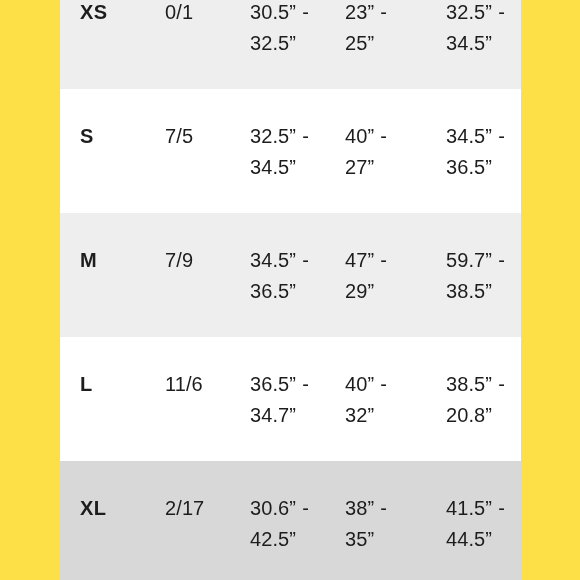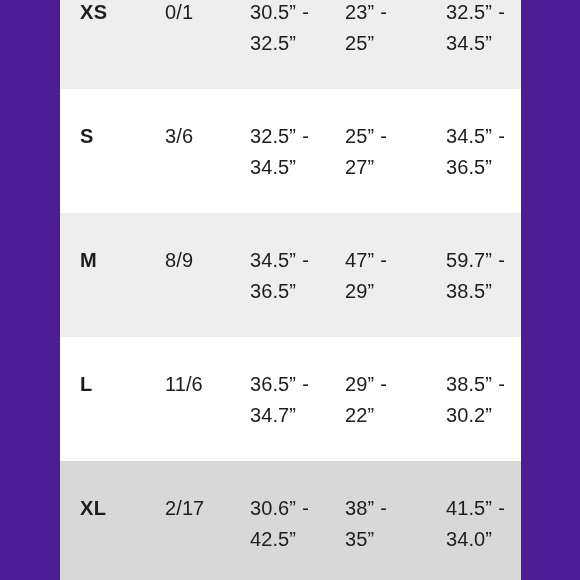--- a/index.html
+++ b/index.html
@@ -18,21 +18,21 @@
   }
 
   
   #size-chart-viewport {
     position: absolute;
     left: 0;
     top: 0;
     width: 580px;
     height: 580px;
     overflow: hidden;
-    background: #4c1d95;
+    background: #fde047;
   }
 
   #size-chart-table {
     position: absolute;
     left: 60px;
     top: -35px;          
     width: 461px;
     border-collapse: collapse;
     table-layout: fixed;
   }
@@ -116,48 +116,48 @@
           </td>
         </tr>
         <tr class="row-plain">
           <td class="col-size">
             <div class="cell-inner">
               <span class="size-label measure">S</span>
             </div>
           </td>
           <td class="col-numeric">
             <div class="cell-inner">
-              <span class="measure">3/6</span>
+              <span class="measure">7/5</span>
             </div>
           </td>
           <td class="col-bust">
             <div class="cell-inner">
               <span class="measure">32.5” - 34.5”</span>
             </div>
           </td>
           <td class="col-waist">
             <div class="cell-inner">
-              <span class="measure">25” - 27”</span>
+              <span class="measure">40” - 27”</span>
             </div>
           </td>
           <td class="col-hip">
             <div class="cell-inner">
               <span class="measure">34.5” - 36.5”</span>
             </div>
           </td>
         </tr>
         <tr class="row-shaded">
           <td class="col-size">
             <div class="cell-inner">
               <span class="size-label measure">M</span>
             </div>
           </td>
           <td class="col-numeric">
             <div class="cell-inner">
-              <span class="measure">8/9</span>
+              <span class="measure">7/9</span>
             </div>
           </td>
           <td class="col-bust">
             <div class="cell-inner">
               <span class="measure">34.5” - 36.5”</span>
             </div>
           </td>
           <td class="col-waist">
             <div class="cell-inner">
               <span class="measure">47” - 29”</span>
@@ -180,26 +180,26 @@
               <span class="measure">11/6</span>
             </div>
           </td>
           <td class="col-bust">
             <div class="cell-inner">
               <span class="measure">36.5” - 34.7”</span>
             </div>
           </td>
           <td class="col-waist">
             <div class="cell-inner">
-              <span class="measure">29” - 22”</span>
-            </div>
-          </td>
-          <td class="col-hip">
-            <div class="cell-inner">
-              <span class="measure">38.5” - 30.2”</span>
+              <span class="measure">40” - 32”</span>
+            </div>
+          </td>
+          <td class="col-hip">
+            <div class="cell-inner">
+              <span class="measure">38.5” - 20.8”</span>
             </div>
           </td>
         </tr>
         <tr class="row-selected">
           <td class="col-size">
             <div class="cell-inner">
               <span class="size-label measure">XL</span>
             </div>
           </td>
           <td class="col-numeric">
@@ -212,20 +212,20 @@
               <span class="measure">30.6” - 42.5”</span>
             </div>
           </td>
           <td class="col-waist">
             <div class="cell-inner">
               <span class="measure">38” - 35”</span>
             </div>
           </td>
           <td class="col-hip">
             <div class="cell-inner">
-              <span class="measure">41.5” - 34.0”</span>
+              <span class="measure">41.5” - 44.5”</span>
             </div>
           </td>
         </tr>
       </tbody>
   </table>
 
 </div>
 
 </body></html>

